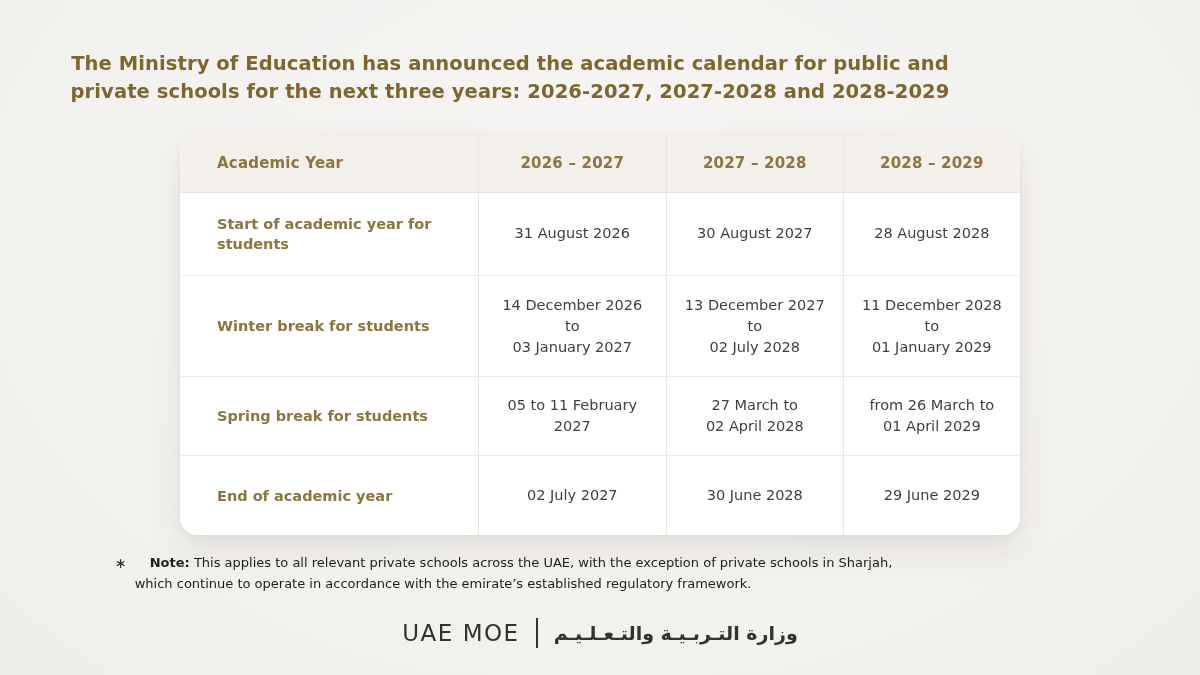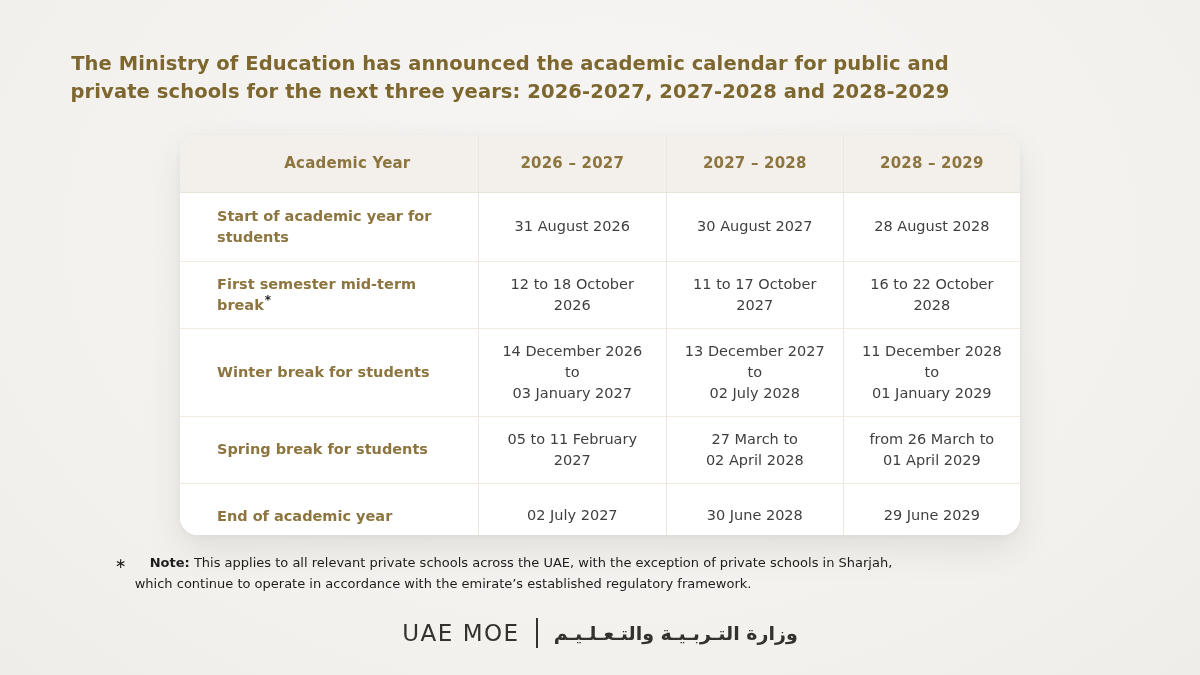--- a/index.html
+++ b/index.html
@@ -45,42 +45,42 @@
 
   thead th {
     height: 57px;
     background: #f3f0eb;
     font-size: 15px;
     font-weight: 700;
     color: #8d7540;
     border-bottom: 1px solid #e9e4db;
     letter-spacing: 0.2px;
   }
-  thead th:first-child { text-align: center; padding-left: 37px; }
+  thead th:first-child { text-align: left; padding-left: 37px; }
   thead th:not(:first-child) { text-align: center; }
 
   tbody td {
     background: #ffffff;
     vertical-align: middle;
     font-size: 14.5px;
   }
   tbody tr + tr td { border-top: 1px solid #f1eadf; }
   td.label-cell {
     text-align: left;
     padding: 8px 20px 8px 37px;
     color: #8d7540;
     font-weight: 700;
     line-height: 1.4;
   }
   td.val-cell {
     text-align: center;
     color: #3f3f3f;
     line-height: 1.45;
     white-space: pre-line;
-    padding: 12px 10px;
+    padding: 4px 10px;
   }
   th.vline, td.vline { border-right: 1px solid #e9e7e3; }
   tr.r0 td { height: 69px; }
   tr.r1 td { height: 61px; }
   tr.r2 td { height: 83px; }
   tr.r3 td { height: 65px; }
   tr.r4 td { height: 65px; }
   sup.star {
     color: #232323;
     font-weight: 700;
@@ -158,29 +158,20 @@
           <th>2028 – 2029</th>
         </tr>
       </thead>
       <tbody>
         <tr class="r0">
           <td class="label-cell vline"><span>Start of academic year for students</span></td>
           <td class="val-cell vline">31 August 2026</td>
           <td class="val-cell vline">30 August 2027</td>
           <td class="val-cell">28 August 2028</td>
         </tr>
-        <tr class="r1">
-          <td class="label-cell vline"><span>First semester mid-term break</span><sup class="star">*</sup></td>
-          <td class="val-cell vline">12 to 18 October
-2026</td>
-          <td class="val-cell vline">11 to 17 October
-2027</td>
-          <td class="val-cell">16 to 22 October
-2028</td>
-        </tr>
         <tr class="r2">
           <td class="label-cell vline"><span>Winter break for students</span></td>
           <td class="val-cell vline">14 December 2026
 to
 03 January 2027</td>
           <td class="val-cell vline">13 December 2027
 to
 02 July 2028</td>
           <td class="val-cell">11 December 2028
 to

